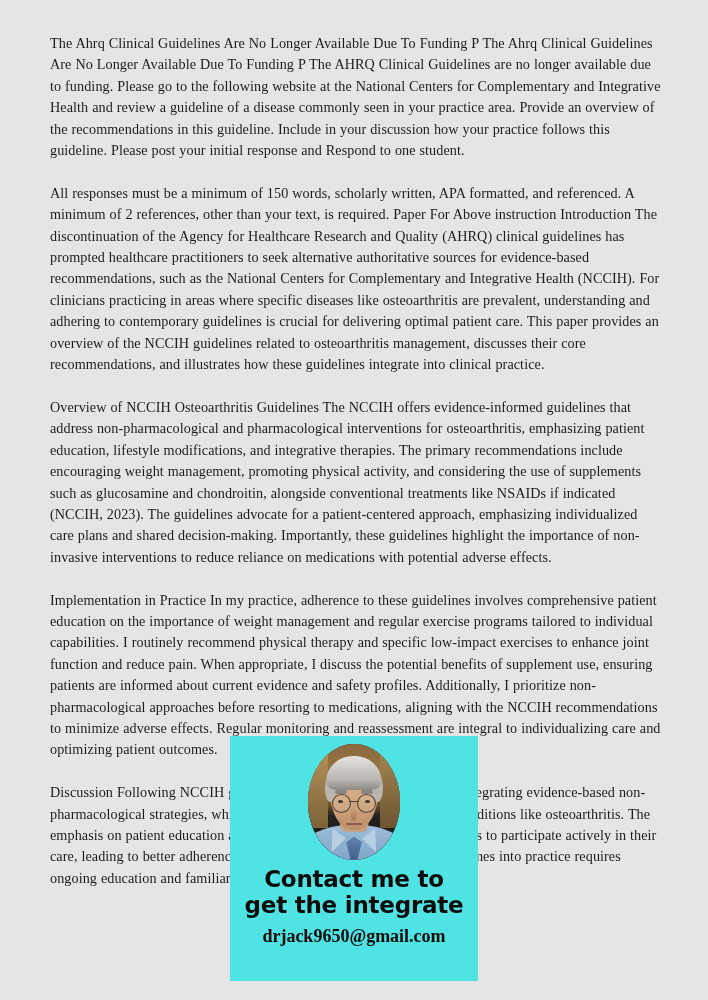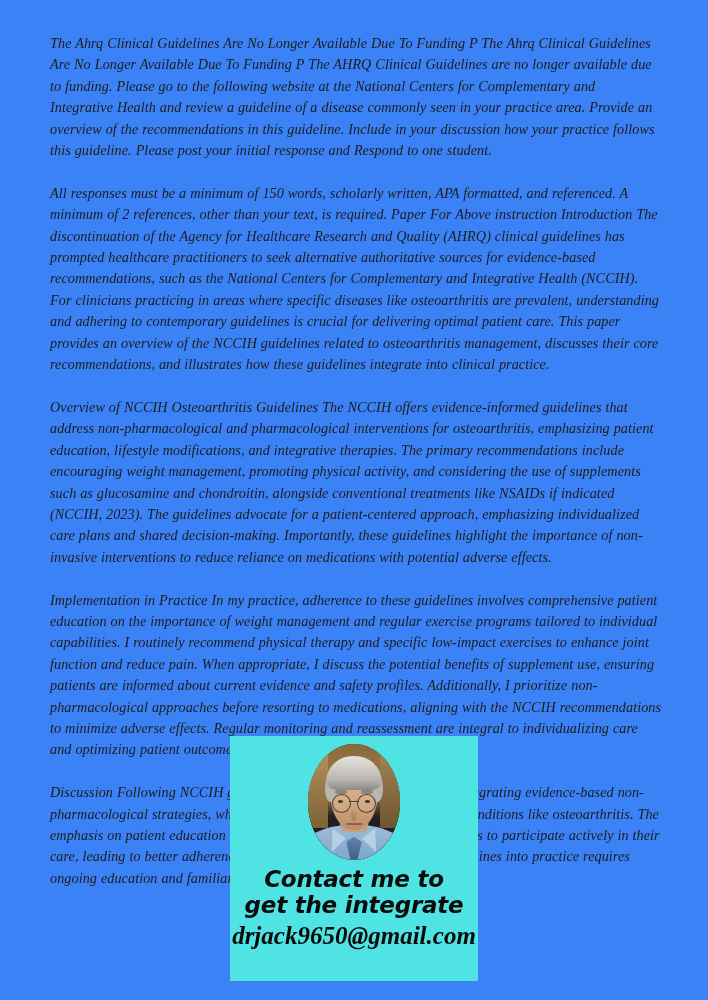--- a/index.html
+++ b/index.html
@@ -9,23 +9,22 @@
     background: #ffffff;
   }
   body {
     font-family: "Liberation Serif", "DejaVu Serif", serif;
     color: #1a1a1a;
   }
   .page {
     position: relative;
     width: 708px;
     height: 1000px;
-    background: #3b82f6;
+    background: #e5e5e5;
     overflow: hidden;
-    font-style: italic;
   }
   .doc-body {
     position: absolute;
     left: 50px;
     top: 33px;
     width: 612px;
   }
   .para {
     font-size: 14.2px;
     line-height: 21.4px;
@@ -148,21 +147,21 @@
     font-weight: 700;
     font-size: 23px;
     line-height: 26px;
     color: #0b0b0b;
     text-align: center;
     letter-spacing: -0.01em;
   }
   .contact-email {
     font-family: "Liberation Serif", "DejaVu Serif", serif;
     font-weight: 700;
-    font-size: 25px;
+    font-size: 18px;
     line-height: 30px;
     color: #0b0b0b;
     text-align: center;
     margin-top: 3px;
   }
 </style>
 </head>
 <body>
 
 <div class="page">

